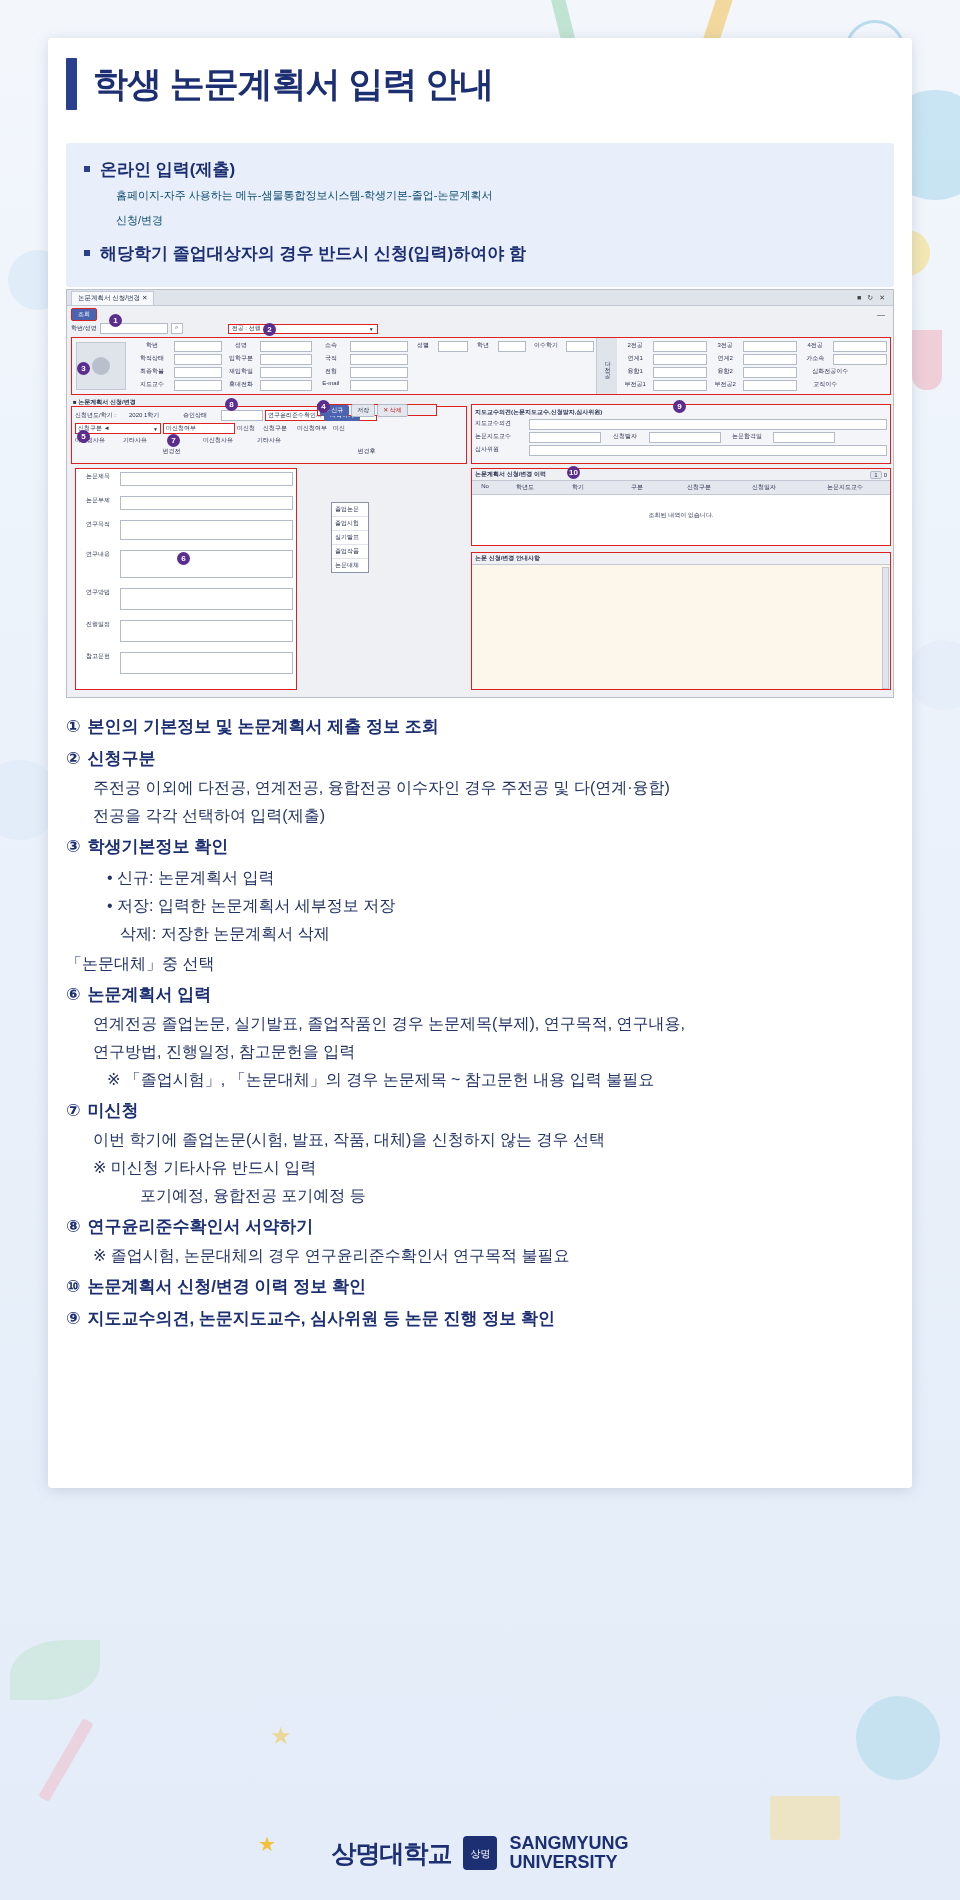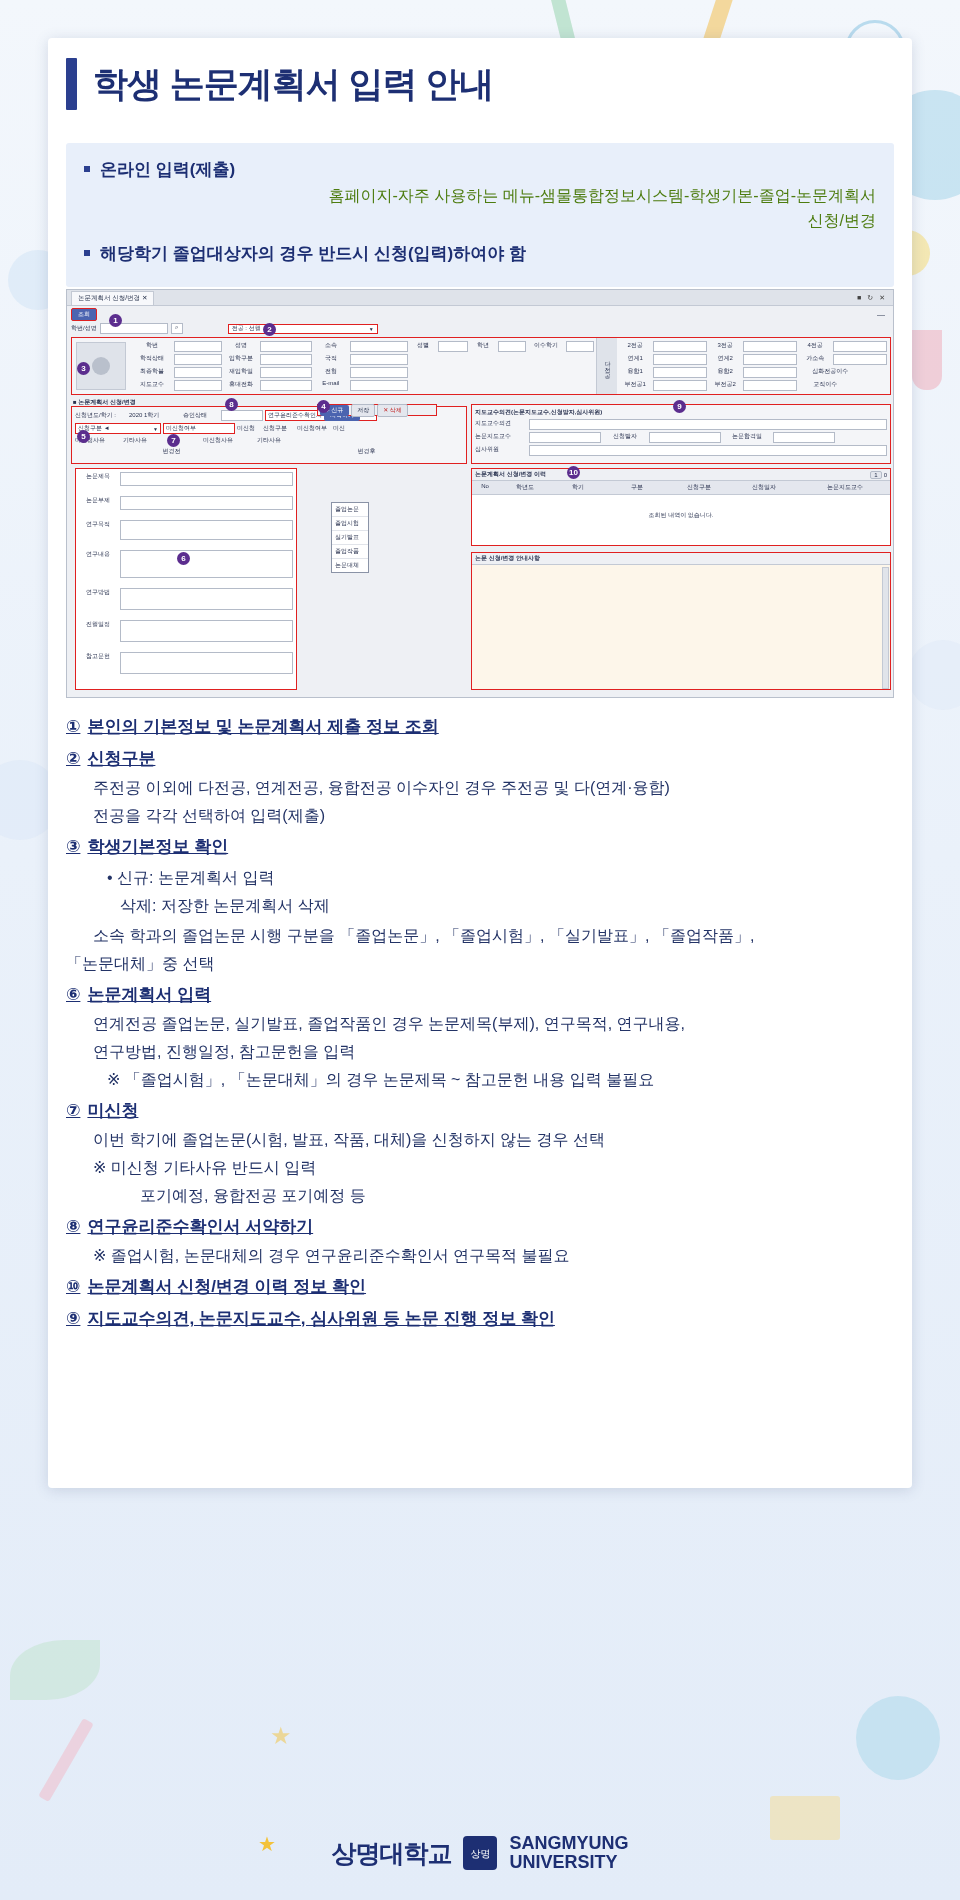--- a/index.html
+++ b/index.html
@@ -25,21 +25,21 @@
   .title-text{font-size:35px;font-weight:bold;color:#1d2f73;letter-spacing:-1px;}
   
   .intro{
     position:absolute;left:66px;top:143px;width:828px;
     background:#e8effa;border-radius:3px;padding:14px 18px 16px 18px;
     box-sizing:border-box;
   }
   .intro li{list-style:none;position:relative;padding-left:16px;margin-bottom:4px;}
   .intro .sq{position:absolute;left:0;top:9px;width:6px;height:6px;background:#2b3f8f;}
   .intro .hd{font-size:17px;font-weight:bold;color:#1d2f73;line-height:26px;}
-  .intro .sub{font-size:16px;color:#4d7c0f;line-height:25px;padding-left:16px;text-align:right;}
+  .intro .sub{font-size:11px;color:#0c4a6e;line-height:25px;padding-left:16px;}
   
   .shot{
     position:absolute;left:66px;top:289px;width:828px;height:409px;
     background:#eef0f4;border:1px solid #b9c0cc;box-sizing:border-box;
     font-size:6px;color:#25304a;
   }
   .shot-tabbar{height:15px;background:#dfe3ea;border-bottom:1px solid #c3c9d4;display:flex;align-items:center;padding:0 4px;}
   .shot-tab{background:#f7f8fb;border:1px solid #c3c9d4;border-bottom:none;padding:2px 6px;font-size:6.5px;}
   .shot-winbtns{margin-left:auto;display:flex;gap:6px;padding-right:4px;font-size:7px;color:#444;}
   .shot-row2{height:13px;display:flex;align-items:center;padding:2px 4px;gap:4px;}
@@ -49,21 +49,21 @@
   .redbox{border:1.3px solid #e02020;box-sizing:border-box;}
   .num{
     position:absolute;width:13px;height:13px;border-radius:50%;
     background:#5b2d8e;color:#fff;font-size:8px;line-height:13px;text-align:center;font-weight:bold;
   }
   .panel{position:absolute;box-sizing:border-box;}
   .lbl{font-size:6px;color:#2a3350;}
   
   .steps{position:absolute;left:66px;top:712px;width:828px;}
   .step{margin-bottom:2px;}
-  .step-hd{font-size:17px;font-weight:bold;color:#1d2f73;line-height:30px;text-decoration:underline;}
+  .step-hd{font-size:17px;font-weight:bold;color:#1d2f73;line-height:30px;}
   .step-hd .cnum{margin-right:7px;}
   .step-body{font-size:16px;color:#233366;line-height:28px;padding-left:27px;}
   .step-body.ind2{padding-left:41px;}
   .step-body.ind3{padding-left:56px;}
   .step-body.ind4{padding-left:74px;}
   
   .footer{position:absolute;left:0;bottom:28px;width:960px;display:flex;justify-content:center;align-items:center;gap:12px;}
   .f-ko{font-size:25px;font-weight:bold;color:#1d2f73;letter-spacing:-1px;}
   .f-mark{width:34px;height:34px;background:#1d2f73;border-radius:4px;color:#fff;font-size:10px;display:flex;align-items:center;justify-content:center;line-height:11px;text-align:center;}
   .f-en{font-size:18px;font-weight:bold;color:#1d2f73;line-height:19px;}
@@ -380,25 +380,25 @@
   </div>
 
   <div class="step">
     <div class="step-hd">
       <span class="cnum">③</span><span>학생기본정보 확인</span>
     </div>
   </div>
 
   <div class="step">
     <div class="step-body ind2">• 신규: 논문계획서 입력</div>
+    <div class="step-body ind2">• 저장: 입력한 논문계획서 세부정보 저장</div>
     <div class="step-body ind2" style="padding-left:54px;">삭제: 저장한 논문계획서 삭제</div>
   </div>
 
   <div class="step">
-    <div class="step-body">소속 학과의 졸업논문 시행 구분을 「졸업논문」, 「졸업시험」, 「실기발표」, 「졸업작품」,</div>
     <div class="step-body" style="padding-left:0;">「논문대체」중 선택</div>
   </div>
 
   <div class="step">
     <div class="step-hd">
       <span class="cnum">⑥</span><span>논문계획서 입력</span>
     </div>
     <div class="step-body">연계전공 졸업논문, 실기발표, 졸업작품인 경우 논문제목(부제), 연구목적, 연구내용,</div>
     <div class="step-body">연구방법, 진행일정, 참고문헌을 입력</div>
     <div class="step-body ind2">※ 「졸업시험」, 「논문대체」의 경우 논문제목 ~ 참고문헌 내용 입력 불필요</div>

